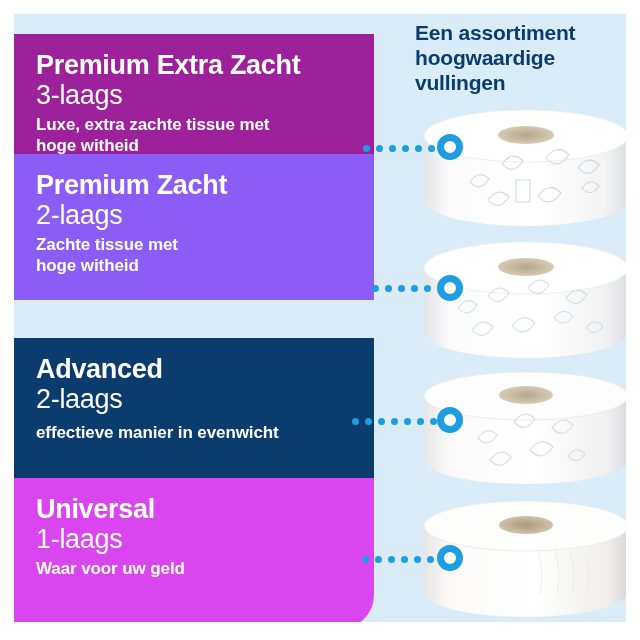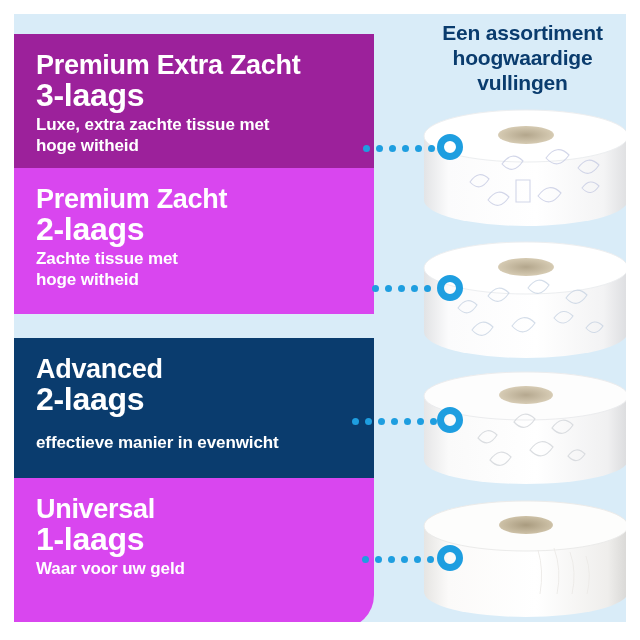--- a/index.html
+++ b/index.html
@@ -10,31 +10,31 @@
 
   
   .bg-field{position:absolute;left:14px;top:14px;width:612px;height:608px;background:#d9ecf8;}
 
   
   .panels{position:absolute;left:14px;top:14px;width:360px;height:613px;}
 
   .panel{position:absolute;left:0;width:360px;box-sizing:border-box;
          padding:16px 20px 10px 22px;color:#ffffff;}
   .panel.p0{top:0;height:146px;background:#9c219b;margin-top:20px;}
-  .panel.p1{top:154px;height:146px;background:#d946ef;}
+  .panel.p1{top:140px;height:146px;background:#8b5cf6;}
   .panel.p2{top:324px;height:146px;background:#0a3c6e;}
   .panel.p3{top:464px;height:151px;background:#d946ef;border-bottom-right-radius:34px;}
 
   .panel .ttl{font-size:27px;line-height:30px;font-weight:bold;letter-spacing:-0.3px;}
-  .panel .ply{font-size:32px;line-height:31px;font-weight:bold;letter-spacing:-0.3px;}
+  .panel .ply{font-size:27px;line-height:31px;font-weight:normal;letter-spacing:-0.3px;}
   .panel .sub{font-size:17px;line-height:21px;font-weight:bold;margin-top:3px;letter-spacing:-0.1px;}
 
   
   .headline{position:absolute;left:415px;top:20px;width:215px;
-            color:#0a3c6e;font-size:21px;line-height:25px;font-weight:bold;letter-spacing:-0.2px;text-align:center;}
+            color:#0a3c6e;font-size:21px;line-height:25px;font-weight:bold;letter-spacing:-0.2px;}
 
   
   .dots{position:absolute;height:7px;}
   .dots i{position:absolute;top:0;width:7px;height:7px;border-radius:50%;background:#1e9ee0;}
 
   
   .ring{position:absolute;width:26px;height:26px;border-radius:50%;
         border:7px solid #1e9ee0;box-sizing:border-box;background:transparent;}
 
   
@@ -187,21 +187,21 @@
     <div class="panel p1">
       <div class="ttl">Premium Zacht</div>
       <div class="ply">2-laags</div>
       <div class="sub">Zachte tissue met</div>
       <div class="sub" style="margin-top:0">hoge witheid</div>
     </div>
 
     <div class="panel p2">
       <div class="ttl">Advanced</div>
       <div class="ply">2-laags</div>
-      <div class="sub" style="margin-top:17px">effectieve manier in evenwicht</div>
+      <div class="sub" style="margin-top:7px">effectieve manier in evenwicht</div>
     </div>
 
     <div class="panel p3">
       <div class="ttl">Universal</div>
       <div class="ply">1-laags</div>
       <div class="sub">Waar voor uw geld</div>
     </div>
   </div>
 
   <div class="dots" style="left:363px;top:145px;width:76px;">

